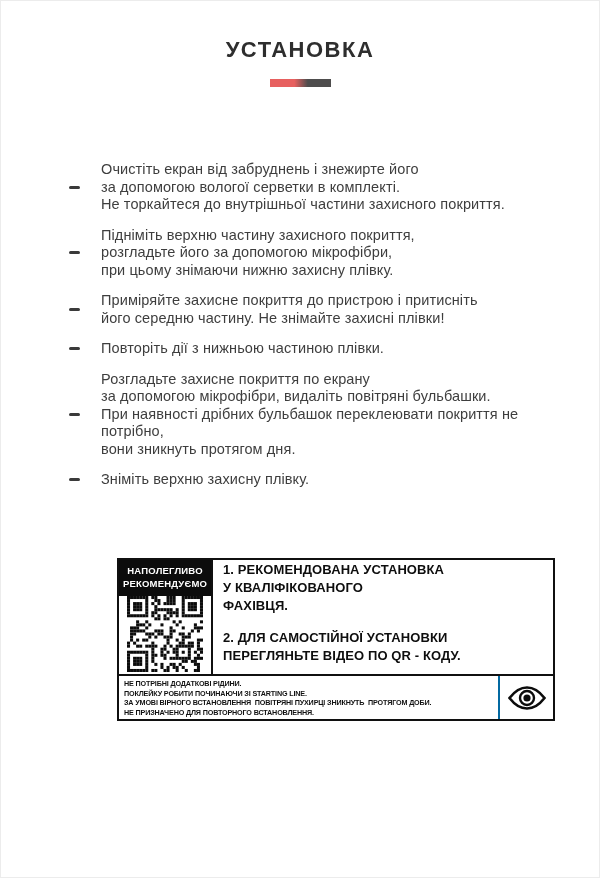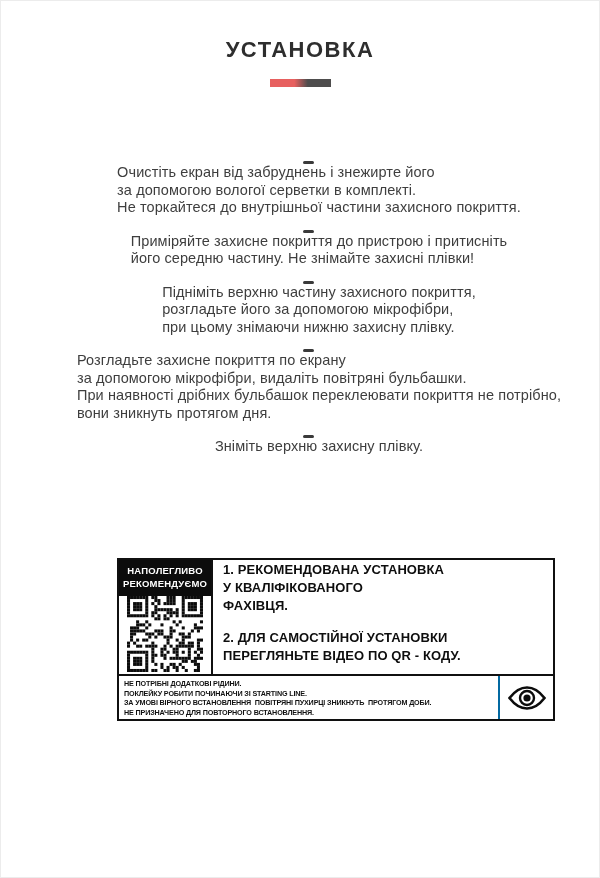--- a/index.html
+++ b/index.html
@@ -10,21 +10,21 @@
   }
   .page-title {
     margin-top:36px; text-align:center;
     font-size:22px; font-weight:700; letter-spacing:1.5px; color:#2e2e2e;
   }
   .accent-bar {
     width:61px; height:8px; margin:16px auto 0;
     background:linear-gradient(90deg,#e7605f 0%,#e7605f 40%,#4e4d4d 62%,#4e4d4d 100%);
   }
   .steps { margin:74px 30px 0 68px; }
-  .step { display:flex; align-items:center; margin-bottom:13px;flex-direction:column; }
+  .step { display:flex; align-items:center; margin-bottom:13px; }
   .dash {
     flex:0 0 auto; width:11px; height:3px; background:#3a3a3a;
     border-radius:1.5px; margin-right:21px;
   }
   .step-text {
     font-size:14.5px; line-height:17.5px; color:#3e3e3e;
     white-space:pre-line; letter-spacing:0.1px;
   }
   .rec-box {
     position:absolute; left:116px; top:557px; width:438px; height:163px;
@@ -62,28 +62,32 @@
 
   <div class="steps">
     <div class="step">
       <span class="dash"></span>
       <p class="step-text">Очистіть екран від забруднень і знежирте його
 за допомогою вологої серветки в комплекті.
 Не торкайтеся до внутрішньої частини захисного покриття.</p>
     </div>
     <div class="step">
       <span class="dash"></span>
-      <p class="step-text">Приміряйте захисне покриття до пристрою і притисніть
-його середню частину. Не знімайте захисні плівки!</p>
-    </div>
-    <div class="step">
-      <span class="dash"></span>
       <p class="step-text">Підніміть верхню частину захисного покриття,
 розгладьте його за допомогою мікрофібри,
 при цьому знімаючи нижню захисну плівку.</p>
+    </div>
+    <div class="step">
+      <span class="dash"></span>
+      <p class="step-text">Приміряйте захисне покриття до пристрою і притисніть
+його середню частину. Не знімайте захисні плівки!</p>
+    </div>
+    <div class="step">
+      <span class="dash"></span>
+      <p class="step-text">Повторіть дії з нижньою частиною плівки.</p>
     </div>
     <div class="step">
       <span class="dash"></span>
       <p class="step-text">Розгладьте захисне покриття по екрану
 за допомогою мікрофібри, видаліть повітряні бульбашки.
 При наявності дрібних бульбашок переклеювати покриття не потрібно,
 вони зникнуть протягом дня.</p>
     </div>
     <div class="step">
       <span class="dash"></span>

